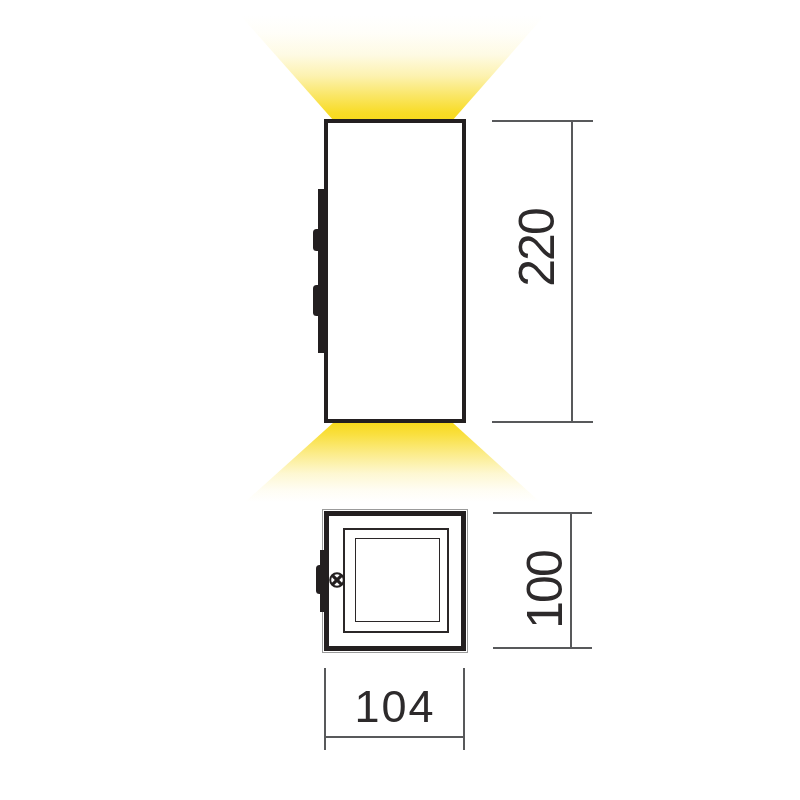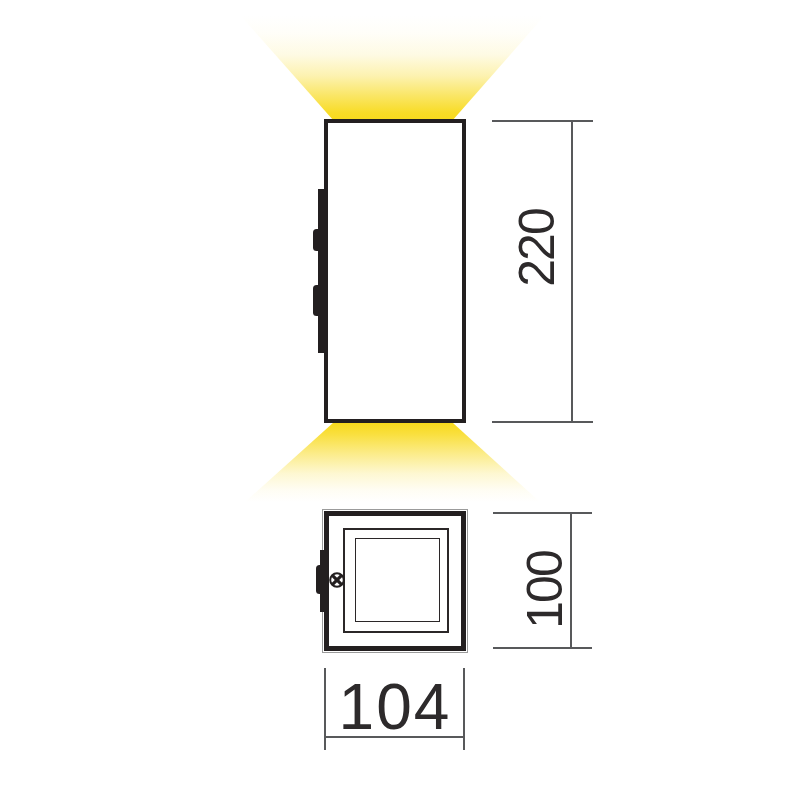--- a/index.html
+++ b/index.html
@@ -90,21 +90,21 @@
     position: absolute;
     width: 160px; height: 52px;
     line-height: 52px;
     text-align: center;
     color: #2d2a2b;
     font-size: 50px;
     z-index: 3;
     white-space: nowrap;
   }
   .rot { transform: rotate(-90deg); letter-spacing: -2px; }
-  .horiz { font-size: 64px; letter-spacing: 2px; }
+  .horiz { font-size: 45px; letter-spacing: 2px; }
 </style>
 </head>
 <body>
 
 <div class="canvas">
 
   <div class="abs beam-top"></div>
   <div class="abs beam-bottom"></div>
 
   <div class="abs body-front"></div>

